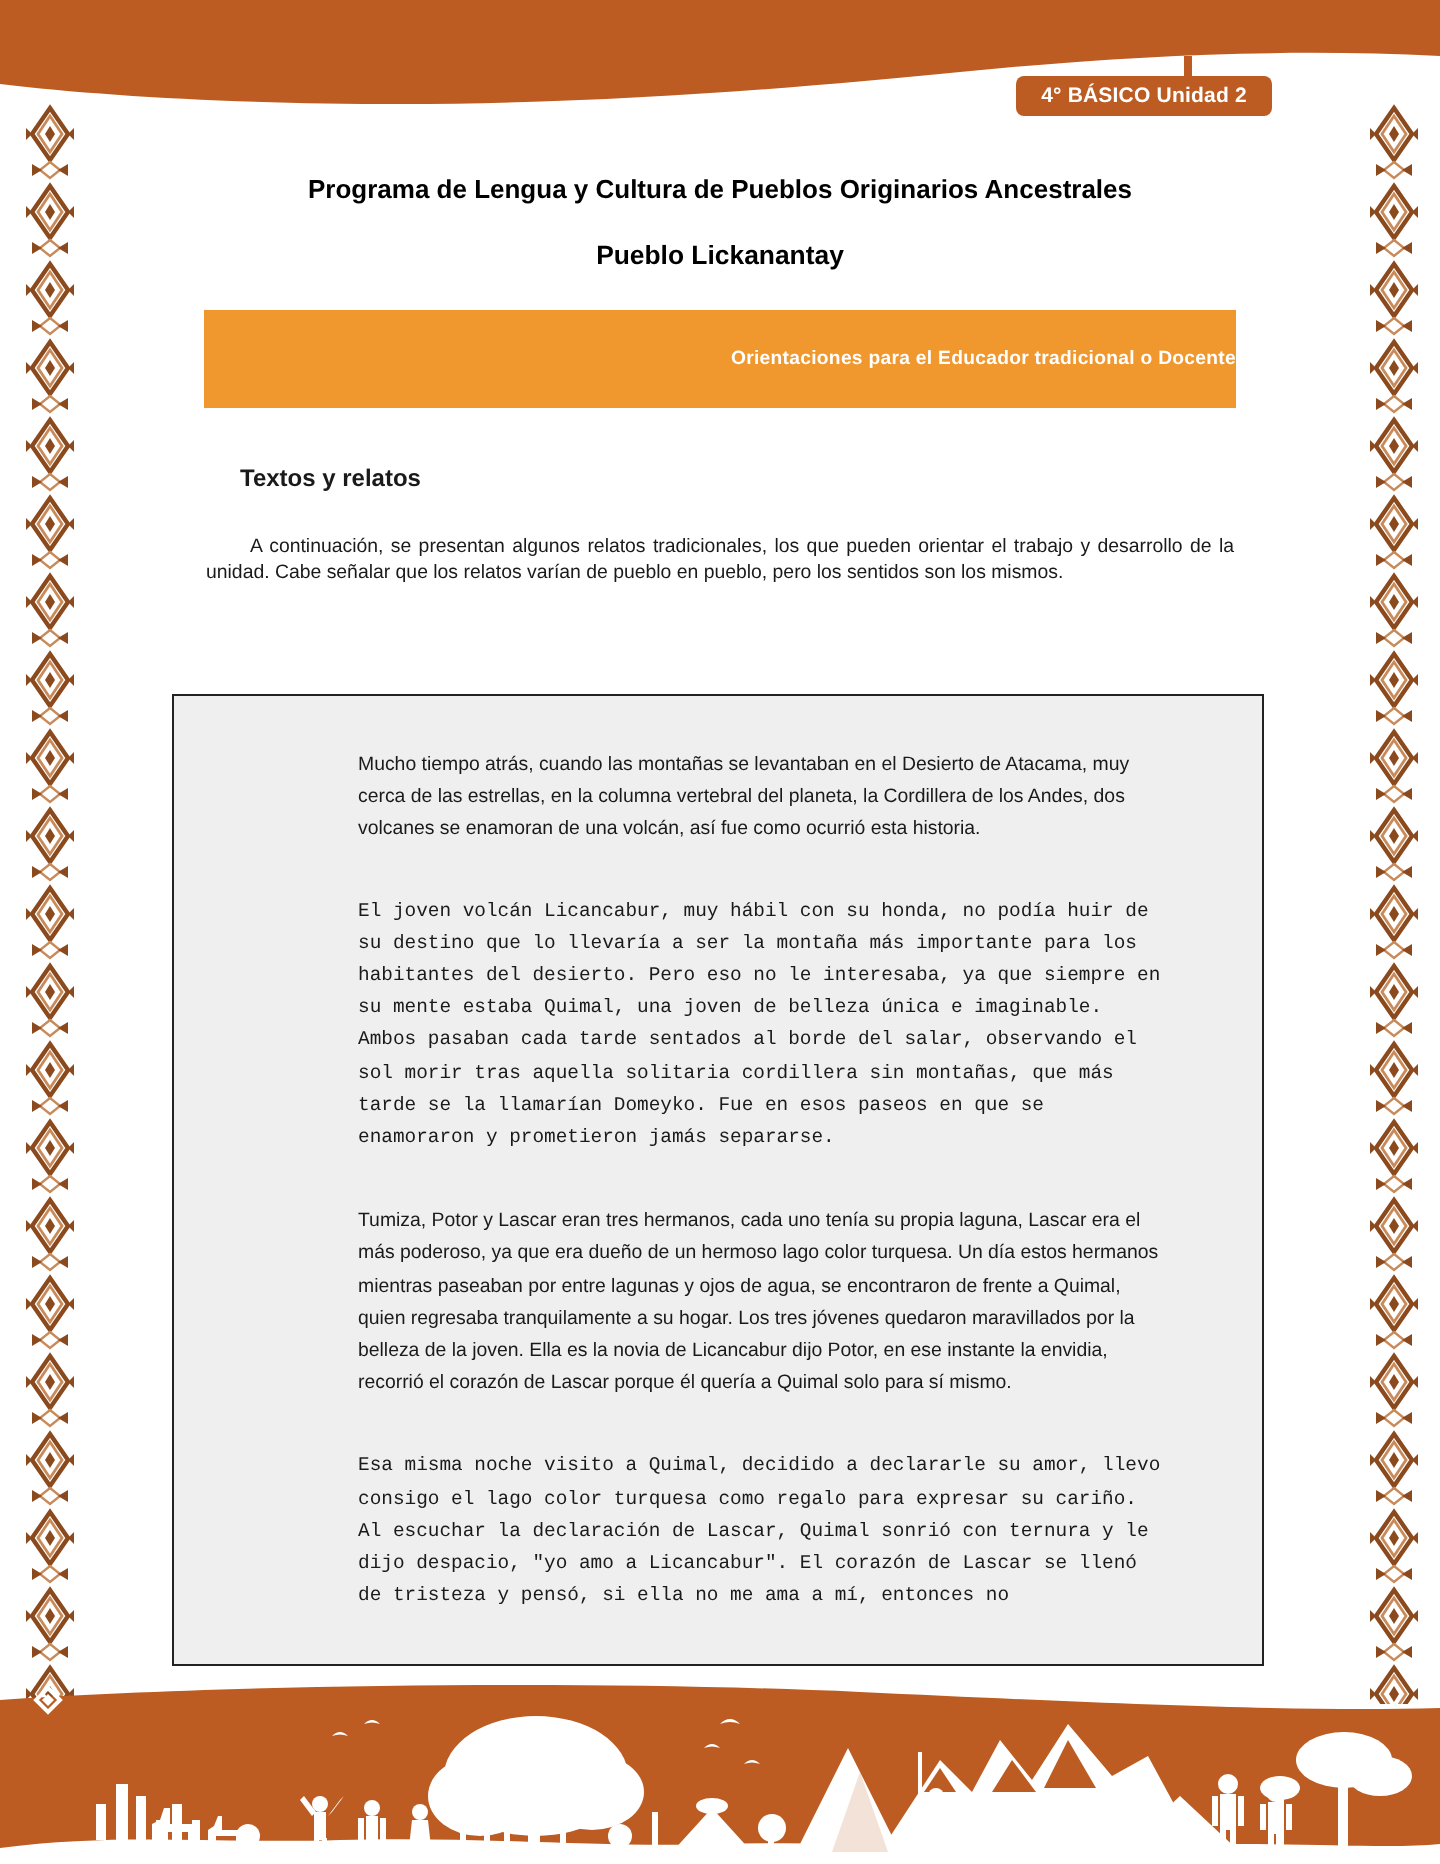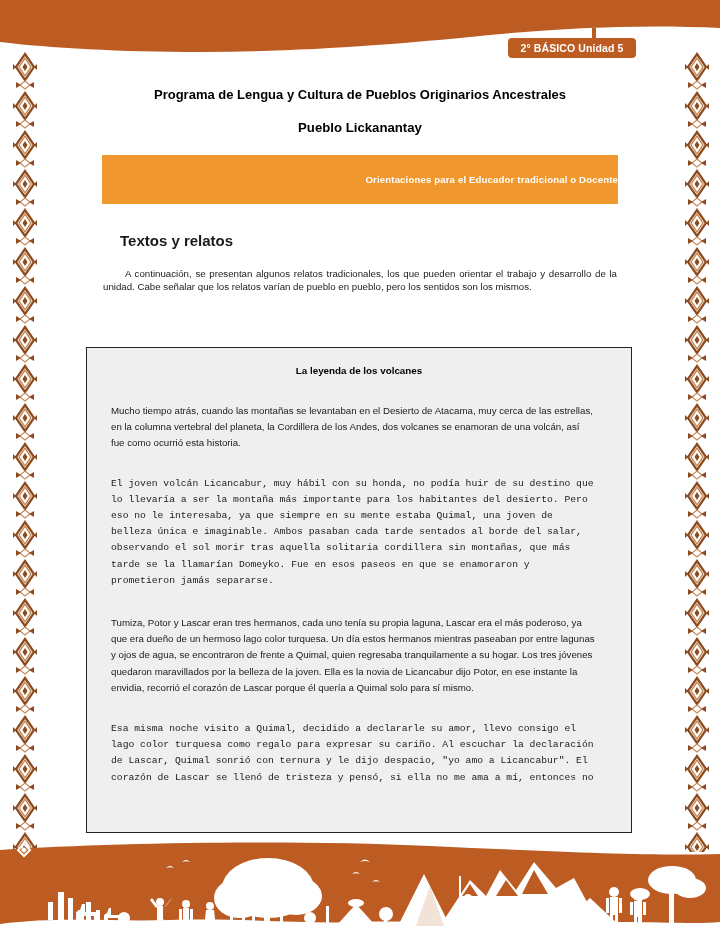--- a/index.html
+++ b/index.html
@@ -111,21 +111,21 @@
     color: #ffffff;
     font-size: 9.6px;
     font-weight: bold;
     letter-spacing: .15px;
   }
 
   .section-heading {
     position: absolute;
     top: 232px;
     left: 120px;
-    font-size: 15px;
+    font-size: 12px;
     font-weight: bold;
     color: #1a1a1a;
   }
 
   .intro-para {
     position: absolute;
     top: 267px;
     left: 103px;
     width: 514px;
     font-size: 9.7px;
@@ -148,22 +148,22 @@
     overflow: hidden;
   }
   .story-title {
     margin: 17px 0 0 0;
     text-align: center;
     font-size: 9.8px;
     font-weight: bold;
     color: #000000;
   }
   .story-para {
-    margin: 0;
-    padding: 0 36px 0 24px;
+    margin: 12px;
+    padding: 0 36px 0 80px;
     font-size: 9.7px;
     line-height: 16.2px;
     color: #1a1a1a;
     text-align: left;
   }
   .story-para.p1 { margin-top: 27px; }
   .story-para.p2 { margin-top: 24px; font-family: Liberation Mono, monospace; }
   .story-para.p3 { margin-top: 26px; }
   .story-para.p4 { margin-top: 25px; font-family: Liberation Mono, monospace; }
 
@@ -181,21 +181,21 @@
 <body>
 
 <div class="page">
 
   <svg class="top-wave" viewBox="0 0 720 72" preserveAspectRatio="none">
     <path d="M0,0 L720,0 L720,28 C640,24 560,28 480,36 C400,44 300,52 200,52 C120,52 50,48 0,42 Z" fill="#BC5C22"></path>
   </svg>
 
   <div class="badge-stem"></div>
   <div class="unit-badge">
-    <span>2° BÁSICO Unidad 5</span>
+    <span>4° BÁSICO Unidad 2</span>
   </div>
 
   <svg class="side-border left" viewBox="0 0 30 800" preserveAspectRatio="none">
     <defs>
       <g id="motif-unit">
 
         <path d="M15,2 L24,15 L15,28 L6,15 Z" fill="none" stroke="#8B4A1E" stroke-width="2.2"></path>
         <path d="M15,6 L21,15 L15,24 L9,15 Z" fill="none" stroke="#C98A5A" stroke-width="1.4"></path>
         <path d="M15,11 L17.5,15 L15,19 L12.5,15 Z" fill="#8B4A1E"></path>
 
@@ -224,21 +224,20 @@
 
     <div class="orange-banner">
       <span>Orientaciones para el Educador tradicional o Docente</span>
     </div>
 
     <div class="section-heading">Textos y relatos</div>
 
     <div class="intro-para">A continuación, se presentan algunos relatos tradicionales, los que pueden orientar el trabajo y desarrollo de la unidad. Cabe señalar que los relatos varían de pueblo en pueblo, pero los sentidos son los mismos.</div>
 
     <div class="story-box">
-      <div class="story-title">La leyenda de los volcanes</div>
       <p class="story-para p1">Mucho tiempo atrás, cuando las montañas se levantaban en el Desierto de Atacama, muy cerca de las estrellas, en la columna vertebral del planeta, la Cordillera de los Andes, dos volcanes se enamoran de una volcán, así fue como ocurrió esta historia.</p>
       <p class="story-para p2">El joven volcán Licancabur, muy hábil con su honda, no podía huir de su destino que lo llevaría a ser la montaña más importante para los habitantes del desierto. Pero eso no le interesaba, ya que siempre en su mente estaba Quimal, una joven de belleza única e imaginable. Ambos pasaban cada tarde sentados al borde del salar, observando el sol morir tras aquella solitaria cordillera sin montañas, que más tarde se la llamarían Domeyko.  Fue en esos paseos en que se enamoraron y prometieron jamás separarse.</p>
       <p class="story-para p3">Tumiza, Potor y Lascar eran tres hermanos, cada uno tenía su propia laguna, Lascar era el más poderoso, ya que era dueño de un hermoso lago color turquesa. Un día estos hermanos mientras paseaban por entre lagunas y ojos de agua, se encontraron de frente a Quimal, quien regresaba tranquilamente a su hogar. Los tres jóvenes quedaron maravillados por la belleza de la joven.
 Ella es la novia de Licancabur dijo Potor, en ese instante la envidia, recorrió el corazón de Lascar porque él quería a Quimal solo para sí mismo.</p>
       <p class="story-para p4">Esa misma noche visito a Quimal, decidido a declararle su amor, llevo consigo el lago color turquesa como regalo para expresar su cariño. Al escuchar la declaración de Lascar, Quimal sonrió con ternura y le dijo despacio, "yo amo a Licancabur". El corazón de Lascar se llenó de tristeza y pensó, si ella no me ama a mí, entonces no</p>
     </div>
 
   </div>
 
   <svg class="bottom-art" viewBox="0 0 720 92" preserveAspectRatio="none">

